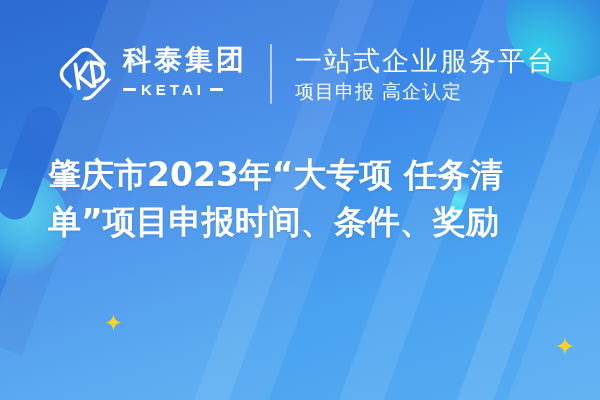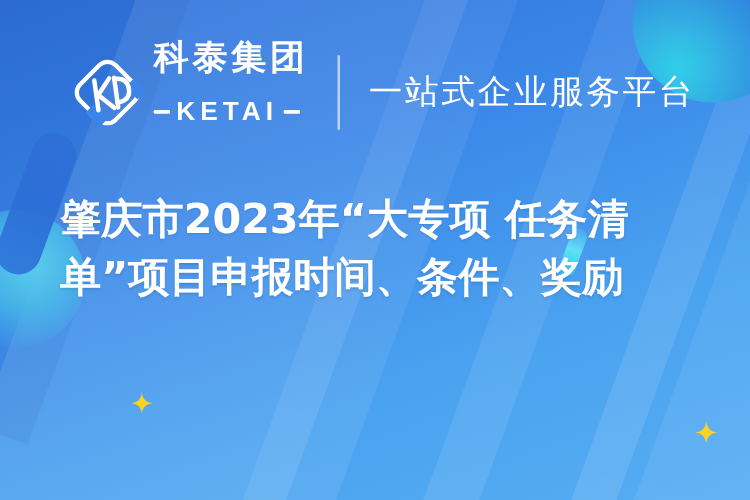--- a/index.html
+++ b/index.html
@@ -164,24 +164,24 @@
     margin-top: 3px;
     color: #ffffff;
   }
   .logo-dash {
     width: 13px;
     height: 3px;
     background: #ffffff;
     border-radius: 1px;
   }
   .logo-en {
-    font-size: 21px;
+    font-size: 15px;
     font-weight: bold;
     letter-spacing: 4px;
-    margin: 14px 5px;
+    margin: 4px 5px;
     color: #ffffff;
     font-family: "Liberation Sans", sans-serif;
   }
 
   .divider {
     width: 2px;
     height: 60px;
     background: rgba(255,255,255,0.62);
     margin-left: 23px;
     border-radius: 1px;
@@ -278,19 +278,20 @@
           <span class="logo-en">KETAI</span>
           <span class="logo-dash"></span>
         </div>
       </div>
     </div>
 
     <div class="divider"></div>
 
     <div class="tagline">
       <div class="tagline-main">一站式企业服务平台</div>
+      <div class="tagline-sub">项目申报 高企认定</div>
     </div>
 
   </div>
 
   <div class="title">肇庆市2023年“大专项 任务清单”项目申报时间、条件、奖励</div>
 
 </div>
 
 </body></html>

